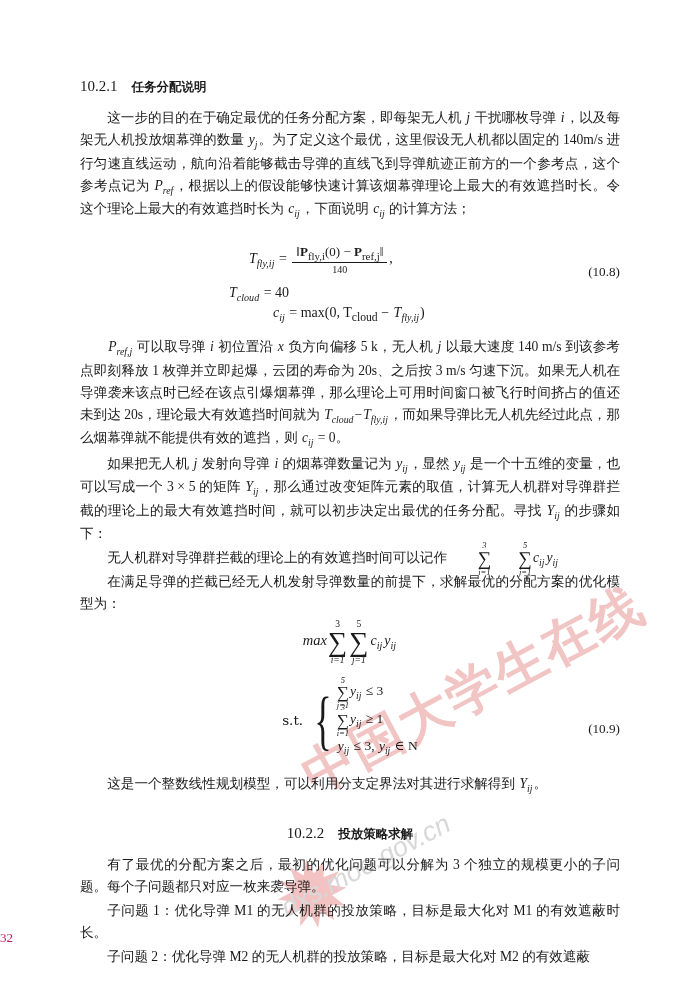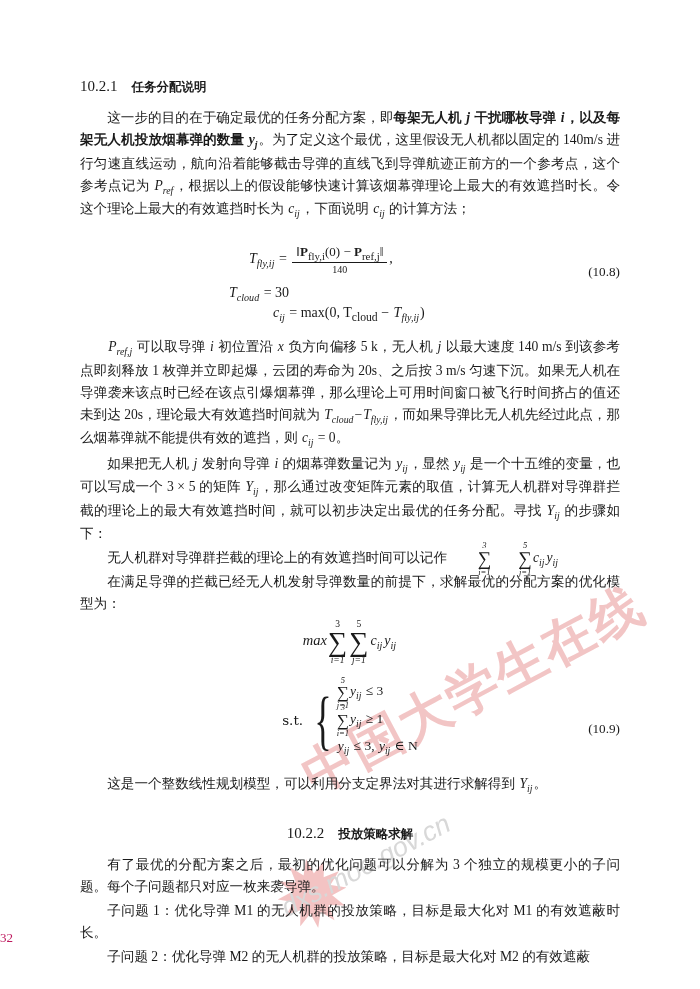--- a/index.html
+++ b/index.html
@@ -94,21 +94,21 @@
     font-size: 13.6px;
     line-height: 1.62;
     margin: 0 0 2px 0;
     text-align: justify;
     text-indent: 2em;
     text-justify: inter-ideograph;
     word-break: break-all;
   }
   p.tight { margin-bottom: 0; }
 
-  b.bd { font-weight: bold; }
+  b.bd { font-weight: normal; }
 
   
   .mi {
     font-family: "Liberation Serif", serif;
     font-style: italic;
     padding: 0 1px;
   }
   .mi sub, .mi sup {
     font-style: italic;
     font-size: .72em;
@@ -263,21 +263,21 @@
           <span class="mi"><span>T</span><sub class="mupr">fly,ij</sub></span>
           <span>=</span>
           <span class="frac">
             <span class="top"><span>‖</span><b>P</b><sub>fly,i</sub><span>(0)</span> <span>−</span> <b>P</b><sub>ref,j</sub><span>‖</span></span>
             <span class="bar"></span>
             <span class="bot">140</span>
           </span><span>,</span>
         </span>
         <span class="eqline row2">
           <span class="mi"><span>T</span><sub class="mupr">cloud</sub></span>
-          <span>= 30</span>
+          <span>= 40</span>
         </span>
         <span class="eqline row3">
           <span class="mi"><span>c</span><sub>ij</sub></span>
           <span class="mupr">= max</span><span class="mupr">(0, T</span><sub class="mupr">cloud</sub>
           <span>−</span>
           <span class="mi"><span>T</span><sub class="mupr">fly,ij</sub></span><span>)</span>
         </span>
       </div>
     </div>
 

